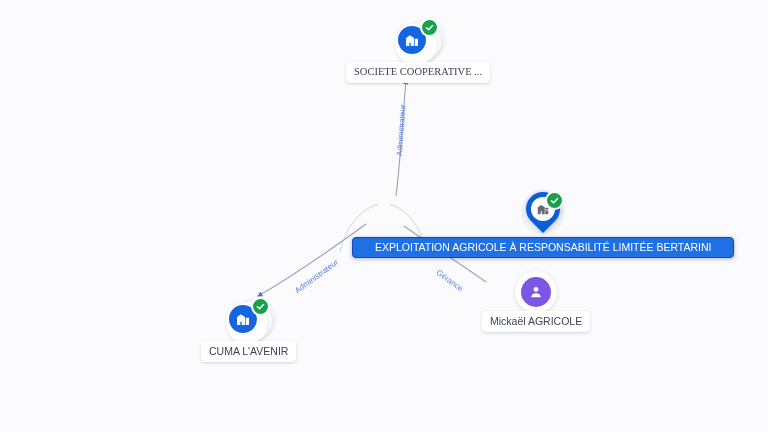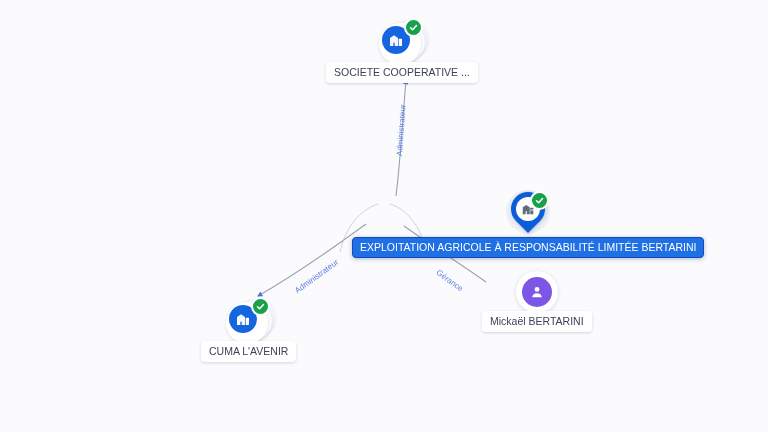--- a/index.html
+++ b/index.html
@@ -154,21 +154,21 @@
     box-shadow: 0 1px 3px rgba(60,64,80,0.20);
     white-space: nowrap;
     position: relative;
     z-index: 4;
   }
   .node-label.selected {
     background: #1f6fe5;
     color: #ffffff;
     border: 1.5px solid #1249b5;
     font-size: 10.5px;
-    padding: 4px 7px;
+    padding: 4px 22px;
     box-shadow: 0 1px 4px rgba(20,50,120,0.35);
   }
 
   
   .edge-label {
     position: absolute;
     color: #5b7fe0;
     font-size: 8px;
     line-height: 1;
     white-space: nowrap;
@@ -197,21 +197,21 @@
     <path d="M 340 252 C 346 226 360 210 378 204" fill="none" stroke="#b9bdc8" stroke-width="0.9" opacity="0.75"></path>
     <path d="M 390 204 C 408 210 420 226 426 250" fill="none" stroke="#b9bdc8" stroke-width="0.9" opacity="0.75"></path>
   </svg>
 
   <div class="edge-label" style="left:400px; top:152px; transform: rotate(-86deg);">Administrateur</div>
 
   <div class="edge-label" style="left:296px; top:288px; transform: rotate(-36deg);">Administrateur</div>
 
   <div class="edge-label" style="left:437px; top:268px; transform: rotate(36deg);">Gérance</div>
 
-  <div class="node" style="left:326px; top:16px;">
+  <div class="node" style="left:346px; top:16px;font-family:Liberation Serif, serif;">
     <div class="stack-wrap">
       <div class="stack-card c3"></div>
       <div class="stack-card c2"></div>
       <div class="stack-card c1"></div>
       <div class="icon-disc">
         <svg width="16" height="16" viewBox="0 0 24 24" fill="#ffffff">
           <path d="M3 21V9l6-4 6 4v12h-5v-5H8v5H3z" opacity="0.95"></path>
           <rect x="16" y="10" width="5" height="11" rx="0.6"></rect>
           <rect x="17.2" y="12" width="1.3" height="1.3"></rect>
           <rect x="19" y="12" width="1.3" height="1.3"></rect>
@@ -278,16 +278,16 @@
   <div class="node" style="left:482px; top:271px;">
     <div class="person-wrap">
       <div class="person-ring"></div>
       <div class="person-disc">
         <svg width="16" height="16" viewBox="0 0 24 24" fill="#ffffff">
           <circle cx="12" cy="8.2" r="3.6"></circle>
           <path d="M4.8 20c0-4 3.3-6.3 7.2-6.3s7.2 2.3 7.2 6.3z"></path>
         </svg>
       </div>
     </div>
-    <div class="node-label" style="margin-top:-2px;">Mickaël BERTARINI</div>
+    <div class="node-label" style="margin-top:-2px;">Mickaël AGRICOLE</div>
   </div>
 
 </div>
 
 </body></html>

